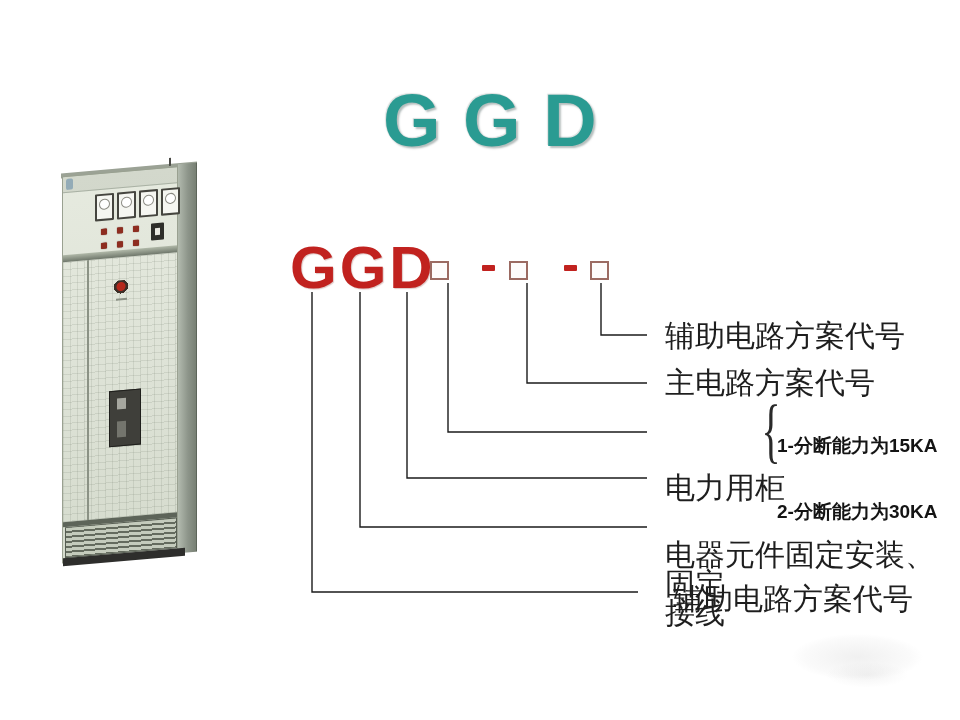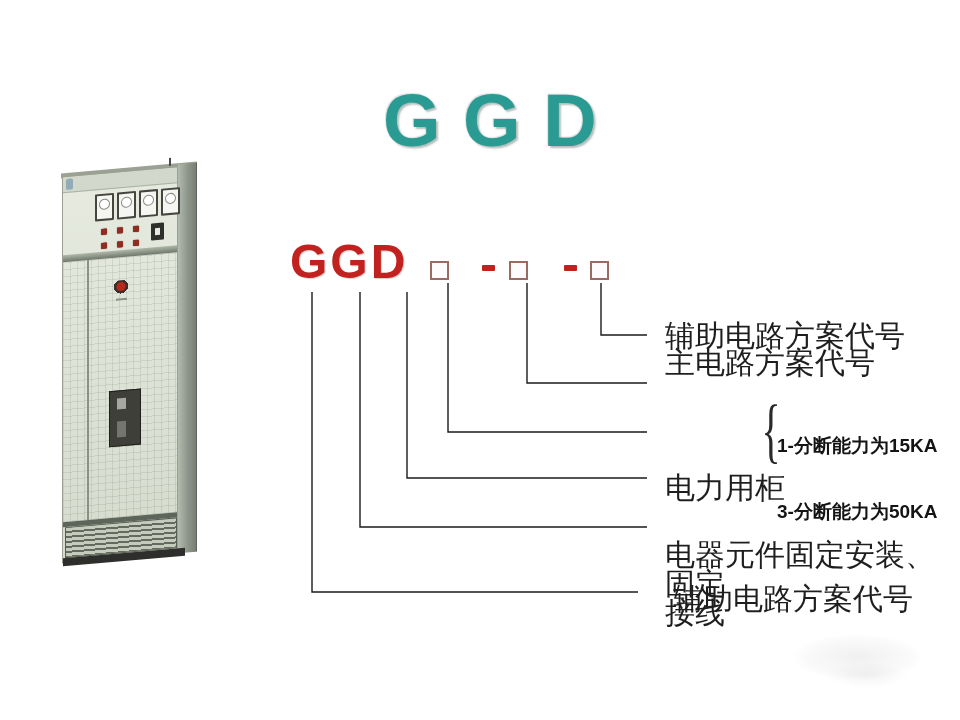--- a/index.html
+++ b/index.html
@@ -10,21 +10,21 @@
   
   .slide-title{
     position:absolute;left:383px;top:84px;
     font-size:74px;font-weight:bold;line-height:1;
     letter-spacing:1px;color:#2a9b92;
     text-shadow:2px 2px 2px rgba(40,66,62,0.35), -1px -1px 1px rgba(40,66,62,0.18);
   }
   
   .formula-code{
     position:absolute;left:290px;top:238px;
-    font-size:48px;font-weight:bold;line-height:1;
+    font-size:60px;font-weight:bold;line-height:1;
     letter-spacing:3px;color:#c1221f;
     text-shadow:1px 1px 1px rgba(120,30,25,0.25);
   }
   .formula-square{
     position:absolute;width:15px;height:15px;top:261px;
     border:2px solid #9b6a62;background:#fdfbfb;
   }
   .sq1{left:430px}.sq2{left:509px}.sq3{left:590px}
   .formula-dash{
     position:absolute;top:265px;width:13px;height:6px;
@@ -35,21 +35,21 @@
   
   .lines{position:absolute;left:0;top:0;}
   .lines path{stroke:#1b1b1b;stroke-width:1.4;fill:none;}
   
   .label{
     position:absolute;color:#1e1e1e;
     font-family:"Liberation Serif","DejaVu Serif",serif;
     font-size:30px;line-height:29px;white-space:nowrap;
   }
   .lbl-aux{left:665px;top:321px;}
-  .lbl-main{left:665px;top:348px;text-align:center;}
+  .lbl-main{left:665px;top:368px;text-align:center;}
   .lbl-design{left:665px;top:416px;}
   .lbl-power{left:665px;top:473px;}
   .lbl-fixed{left:665px;top:512px;white-space:normal;width:280px;margin-top:28px;}
   .lbl-ac{left:673px;top:584px;}
   .brace{
     position:absolute;left:757px;top:397px;width:20px;height:66px;
     font-family:"Liberation Serif",serif;font-size:72px;line-height:66px;
     color:#2a2a2a;transform:scale(0.55,1);transform-origin:center;
   }
   .design-options{position:absolute;left:777px;top:392px;}
@@ -175,21 +175,21 @@
     <path d="M407 292 V478 H647"></path>
     <path d="M360 292 V527 H647"></path>
     <path d="M312 292 V592 H638"></path>
   </svg>
 
   <div class="label lbl-aux">辅助电路方案代号</div>
   <div class="label lbl-main">主电路方案代号</div>
   <div class="brace">{</div>
   <div class="design-options">
     <div class="design-option">1-分断能力为15KA</div>
-    <div class="design-option">3-分断能力为50KA</div>
+    <div class="design-option">2-分断能力为30KA</div>
   </div>
   <div class="label lbl-power">电力用柜</div>
   <div class="label lbl-fixed">
     <span>电器元件固定安装、固定</span><br>
     <span>接线</span>
   </div>
   <div class="label lbl-ac">辅助电路方案代号</div>
 
   <div class="watermark"></div>
   <div class="watermark2"></div>

